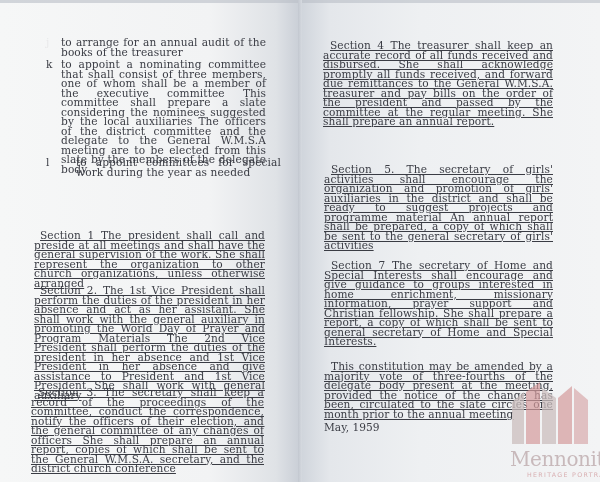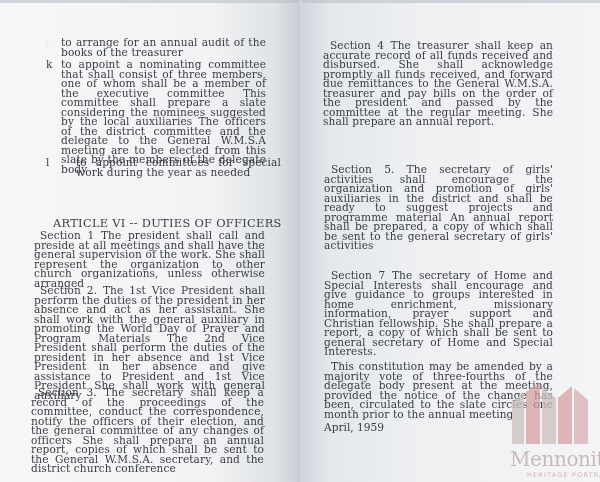--- a/index.html
+++ b/index.html
@@ -20,21 +20,21 @@
     }
     .top-edge { position: absolute; left: 0; top: 0; width: 600px; height: 3px; background: #b9bec6; opacity: .6; }
     .gutter { position: absolute; left: 298px; top: 0; width: 4px; height: 482px; background: linear-gradient(to right, #c2c7cf, #d6dae0); }
 
     .text { font-size: 10.6px; line-height: 9.5px; text-align: justify; letter-spacing: 0.1px; }
     .list-item { position: absolute; }
     .marker { position: absolute; left: 0; top: 0; font-size: 10.6px; }
     .item-body { position: absolute; left: 14px; width: 206px; }
 
     .heading { position: absolute; font-size: 11.4px; letter-spacing: .3px; white-space: nowrap; }
-    .para { position: absolute; }
+    .para { position: absolute; text-decoration: underline; }
 
     .date { position: absolute; font-size: 10.6px; }
 
     .watermark { position: absolute; left: 510px; top: 382px; width: 92px; height: 100px; }
     .wm-shapes { position: absolute; left: 0; top: 0; width: 92px; height: 68px; }
     .wm-word { position: absolute; left: 0; top: 65px; font-family: "DejaVu Serif", serif; font-size: 20px; color: #c8b9bb; letter-spacing: -0.4px; white-space: nowrap; }
     .wm-sub { position: absolute; left: 17px; top: 89px; font-family: "DejaVu Sans", sans-serif; font-size: 6.3px; letter-spacing: 1.3px; color: #d8aeb0; white-space: nowrap; }
   </style>
 </head>
 <body>
@@ -51,34 +51,33 @@
   </div>
   <div class="list-item text" style="left:46px; top:60px; width:222px;">
     <span class="marker">k</span>
     <div class="item-body" style="left:15px; width:205px;">to appoint a nominating committee that shall consist of three members, one of whom shall be a member of the executive committee This committee shall prepare a slate considering the nominees suggested by the local auxiliaries The officers of the district committee and the delegate to the General W.M.S.A meeting are to be elected from this slate by the members of the delegate body</div>
   </div>
   <div class="list-item text" style="left:46px; top:158px; width:222px;">
     <span class="marker">l</span>
     <div class="item-body" style="left:30px; width:205px;">to appoint committees for special work during the year as needed</div>
   </div>
 
-  <div class="heading" style="left:53px; top:216px;">ARTICLE VI -- DUTIES OF OFFICERS</div>
 
   <div class="para text" style="left:34px; top:231px; width:231px; text-indent:6px;">Section 1 The president shall call and preside at all meetings and shall have the general supervision of the work. She shall represent the organization to other church organizations, unless otherwise arranged</div>
   <div class="para text" style="left:34px; top:286px; width:231px; text-indent:6px;">Section 2. The 1st Vice President shall perform the duties of the president in her absence and act as her assistant. She shall work with the general auxiliary in promoting the World Day of Prayer and Program Materials The 2nd Vice President shall perform the duties of the president in her absence and 1st Vice President in her absence and give assistance to President and 1st Vice President She shall work with general auxiliary</div>
   <div class="para text" style="left:31px; top:388px; width:233px; text-indent:7px;">Section 3. The secretary shall keep a record of the proceedings of the committee, conduct the correspondence, notify the officers of their election, and the general committee of any changes of officers She shall prepare an annual report, copies of which shall be sent to the General W.M.S.A. secretary, and the district church conference</div>
 
   <div class="para text" style="left:323px; top:41px; width:230px; text-indent:7px;">Section 4 The treasurer shall keep an accurate record of all funds received and disbursed. She shall acknowledge promptly all funds received, and forward due remittances to the General W.M.S.A. treasurer and pay bills on the order of the president and passed by the committee at the regular meeting. She shall prepare an annual report.</div>
   <div class="para text" style="left:324px; top:140px; width:229px; text-indent:7px;margin-top:25px;">Section 5. The secretary of girls' activities shall encourage the organization and promotion of girls' auxiliaries in the district and shall be ready to suggest projects and programme material An annual report shall be prepared, a copy of which shall be sent to the general secretary of girls' activities</div>
-  <div class="para text" style="left:324px; top:271px; width:229px; text-indent:7px;">Section 7 The secretary of Home and Special Interests shall encourage and give guidance to groups interested in home enrichment, missionary information, prayer support and Christian fellowship. She shall prepare a report, a copy of which shall be sent to general secretary of Home and Special Interests.</div>
+  <div class="para text" style="left:324px; top:261px; width:229px; text-indent:7px;">Section 7 The secretary of Home and Special Interests shall encourage and give guidance to groups interested in home enrichment, missionary information, prayer support and Christian fellowship. She shall prepare a report, a copy of which shall be sent to general secretary of Home and Special Interests.</div>
 
 
   <div class="para text" style="left:324px; top:362px; width:229px; text-indent:7px;">This constitution may be amended by a majority vote of three-fourths of the delegate body present at the meeting, provided the notice of the change has been, circulated to the slate circles one month prior to the annual meeting</div>
 
-  <div class="date" style="left:324px; top:421px;">April, 1959</div>
+  <div class="date" style="left:324px; top:421px;">May, 1959</div>
 
   <div class="watermark">
     <svg class="wm-shapes" viewBox="0 0 92 68" width="92" height="68">
       <polygon points="2,20 14,10 14,62 2,62" fill="#cbbdbd" opacity="0.75"></polygon>
       <polygon points="16,10 30,0 30,62 16,62" fill="#d49a9b" opacity="0.7"></polygon>
       <polygon points="32,6 46,16 46,62 32,62" fill="#cbbdbd" opacity="0.75"></polygon>
       <polygon points="48,16 62,4 62,62 48,62" fill="#d49a9b" opacity="0.7"></polygon>
       <polygon points="64,6 78,18 78,62 64,62" fill="#d6a5a6" opacity="0.65"></polygon>
     </svg>
     <div class="wm-word">Mennonite</div>

